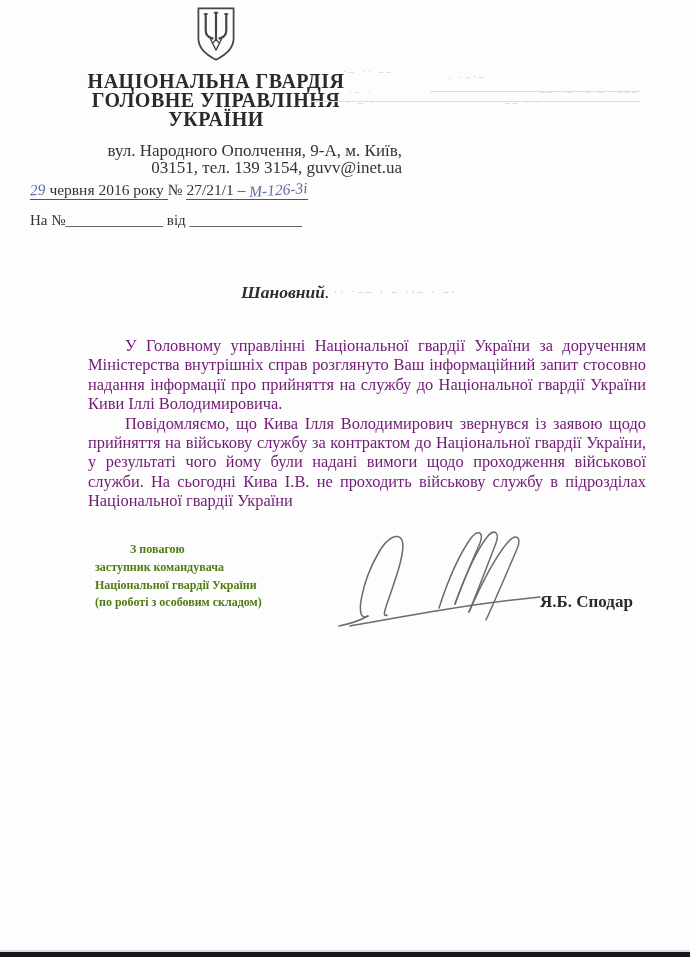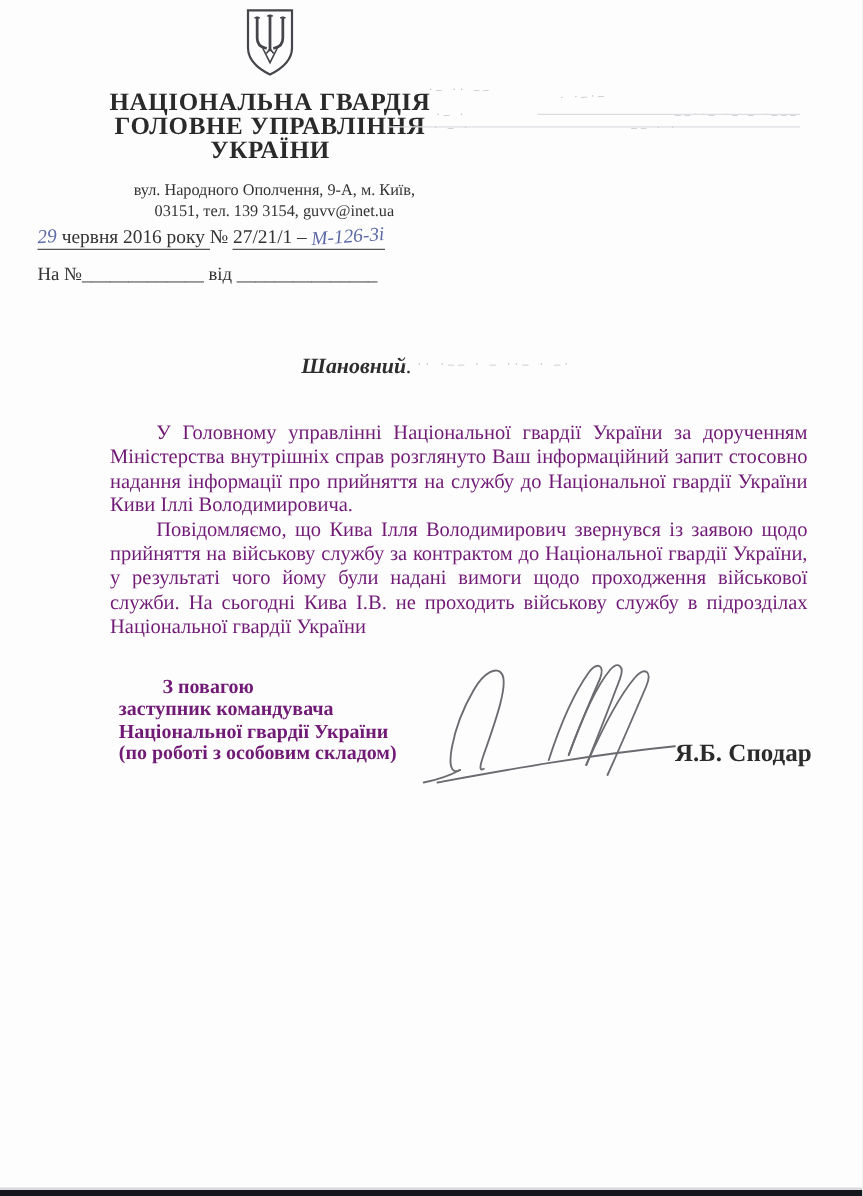--- a/index.html
+++ b/index.html
@@ -6,41 +6,41 @@
   #page{
     position:relative;width:690px;height:957px;margin:0 auto;
     background:#fdfdfe;overflow:hidden;
     font-family:"Liberation Serif", serif;color:#2e2e2e;
   }
   
   #header-col{position:absolute;left:30px;top:6px;width:372px;text-align:center;}
   #emblem{display:inline-block;margin-bottom:2px;}
   .org-line{font-weight:bold;font-size:20px;line-height:19px;letter-spacing:.5px;color:#2a2a2a;}
   .org-line.first{margin-top:4px;}
-  #address{margin-top:14px;text-align:center;padding-left:7px;font-size:13px;line-height:16.5px;color:#333;}
+  #address{margin-top:14px;text-align:right;padding-left:7px;font-size:17px;line-height:16.5px;color:#333;}
   
   #date-line{position:absolute;left:30px;top:181px;font-size:15.5px;white-space:nowrap;color:#333;}
   .u{border-bottom:1px solid #555;padding-bottom:1px;}
   .hand{font-style:italic;color:#5d6aa5;display:inline-block;}
   .hand.rot{transform:rotate(-4deg);}
   #na-line{position:absolute;left:30px;top:212px;font-size:15px;color:#333;white-space:nowrap;}
   
   .smudge{position:absolute;color:#b4bac1;font-size:9px;letter-spacing:3px;white-space:nowrap;}
   .erased-line{position:absolute;border-top:1px solid #dcdee1;height:0;}
   
   #salutation{position:absolute;left:241px;top:282px;font-size:17.5px;font-weight:bold;font-style:italic;color:#2d2d2d;font-family:Liberation Serif, serif;}
   
   #body-text{position:absolute;left:88px;top:336px;width:558px;
     font-size:16.4px;line-height:19.4px;text-align:justify;color:#701a75;}
   #body-text p{margin:0;text-indent:37px;}
   
   #sig-block{position:absolute;left:95px;top:541px;width:300px;
-    font-size:16px;font-weight:bold;line-height:17.8px;color:#701a75;}
+    font-size:12px;font-weight:bold;line-height:17.8px;color:#4d7c0f;}
   #sig-closing{text-indent:35px;}
-  #sig-name{position:absolute;left:540px;top:592px;font-size:20px;font-weight:bold;color:#2b2b2b;white-space:nowrap;}
+  #sig-name{position:absolute;left:540px;top:592px;font-size:17px;font-weight:bold;color:#2b2b2b;white-space:nowrap;}
   #sig-scribble{position:absolute;left:335px;top:505px;}
   
   #bottom-bar{position:absolute;left:0;bottom:0;width:100%;height:5px;background:#15151d;}
   #bottom-bar-shadow{position:absolute;left:0;bottom:5px;width:100%;height:2px;background:#b9b9c0;opacity:.5;}
 </style>
 </head>
 <body>
 
 <div id="page">
 

